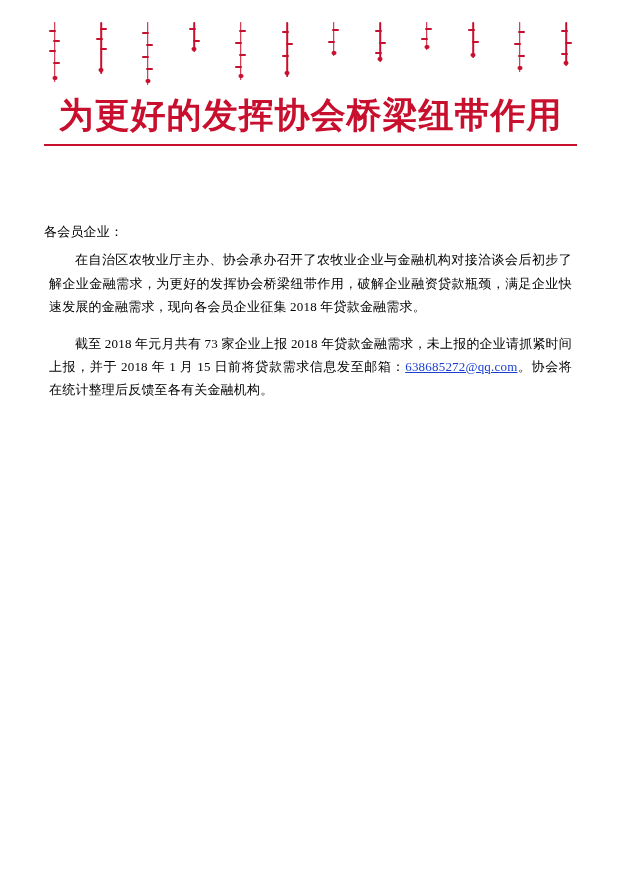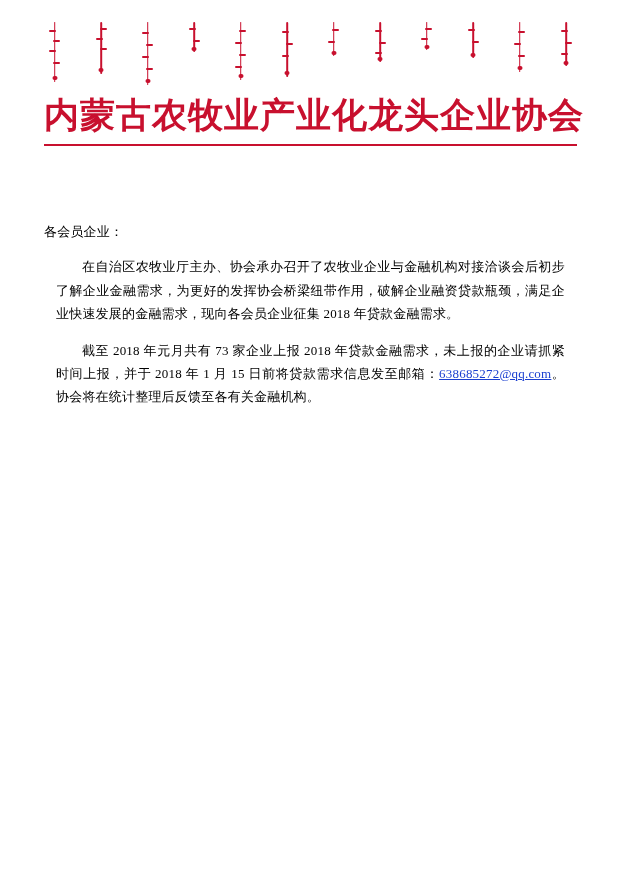--- a/index.html
+++ b/index.html
@@ -107,21 +107,21 @@
   .body-text {
     margin-top: 66px;
     font-size: 13px;
     line-height: 1.78;
     letter-spacing: 0.2px;
   }
   .salutation {
     margin: 0 0 2px 0;
   }
   .para {
-    margin: 12px;
+    margin: 5px;
     text-indent: 2em;
     text-align: justify;
   }
   .para + .para {
     margin-top: 14px;
   }
   .email-link {
     color: #1a3fd0;
     text-decoration: underline;
   }
@@ -213,21 +213,21 @@
       </div>
       <div class="mongol-word">
         <i class="spine" style="height:44px"></i>
         <i class="tick left" style="top:8px"></i>
         <i class="tick right" style="top:20px"></i>
         <i class="tick left" style="top:31px"></i>
         <i class="blob" style="top:39px"></i>
       </div>
     </div>
 
-    <div class="org-title">内蒙古农牧业产业化龙头企业协会</div>
+    <div class="org-title">为更好的发挥协会桥梁纽带作用</div>
 
     <div class="rule"></div>
   </div>
 
   <div class="doc-title">
   </div>
 
   <div class="body-text">
     <p class="salutation">各会员企业：</p>
     <p class="para">在自治区农牧业厅主办、协会承办召开了农牧业企业与金融机构对接洽谈会后初步了解企业金融需求，为更好的发挥协会桥梁纽带作用，破解企业融资贷款瓶颈，满足企业快速发展的金融需求，现向各会员企业征集 2018 年贷款金融需求。</p>

